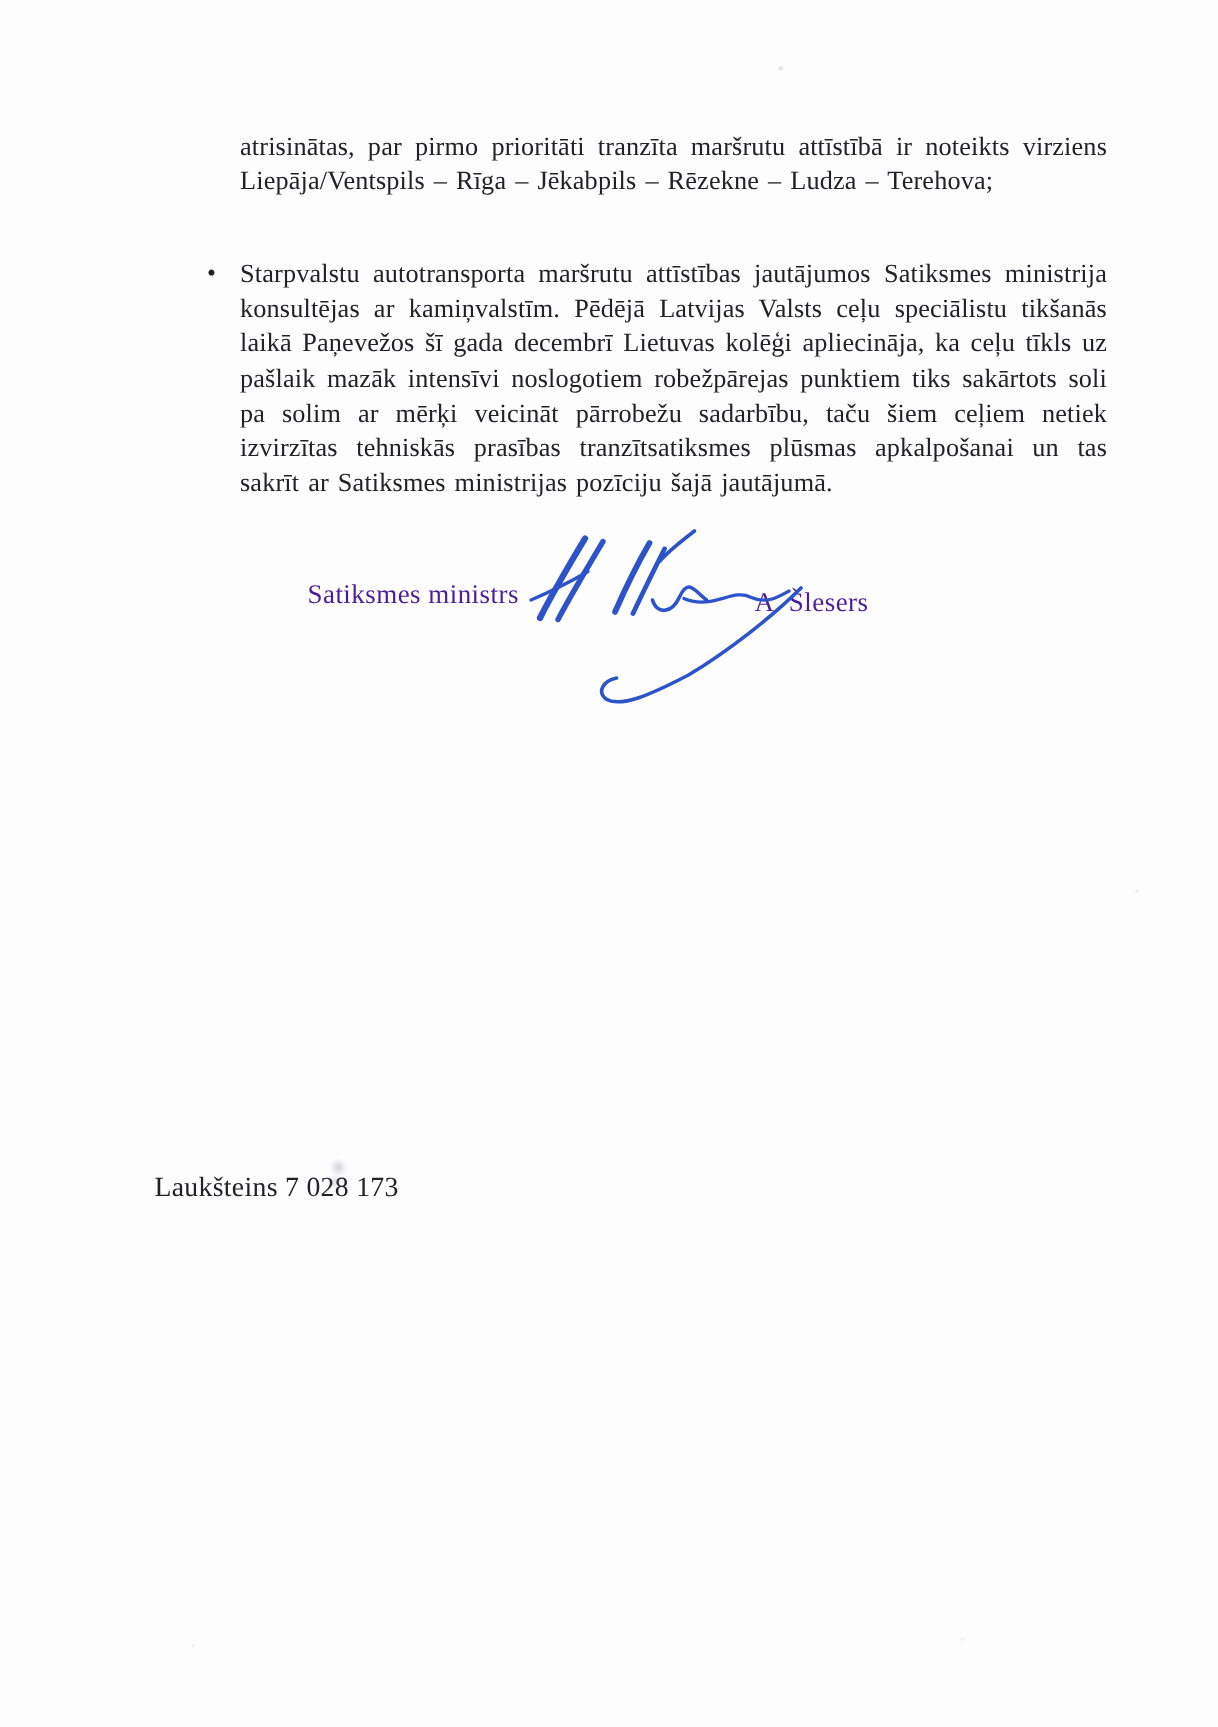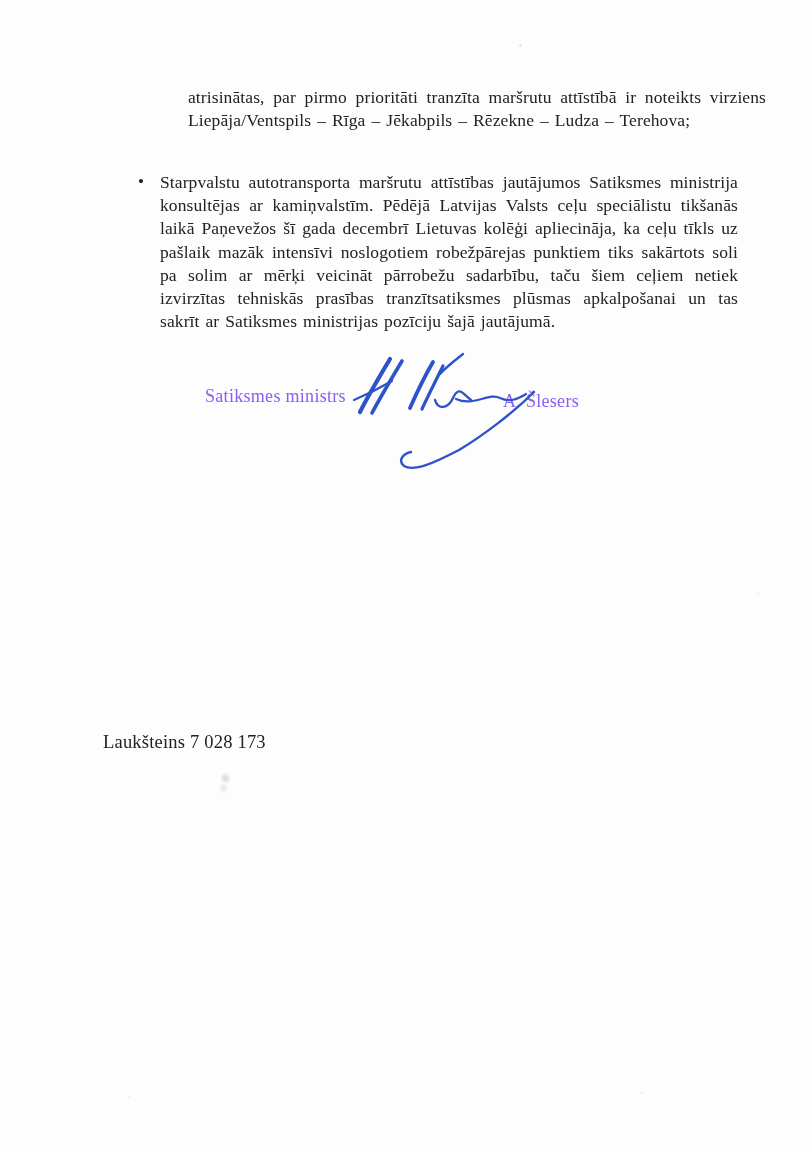--- a/index.html
+++ b/index.html
@@ -19,21 +19,21 @@
     position: absolute;
     left: 160px;
     width: 578px;
     font-size: 17.5px;
     line-height: 23.2px;
     text-align: justify;
     letter-spacing: 0.1px;
     word-spacing: 1.5px;
     color: #222226;
   }
-  .para-continuation { top: 86px; margin-left: 28px; }
+  .para-continuation { top: 86px; }
 
   .bullet-wrap { position: absolute; top: 171px; left: 138px; width: 600px; }
   .bullet-marker {
     position: absolute;
     left: 0; top: 1px;
     font-size: 17px;
     color: #222226;
   }
   .bullet-wrap .para {
     position: relative;
@@ -42,37 +42,37 @@
     font-family: Liberation Serif, serif;
   }
 
   .signature-row {
     position: absolute;
     top: 386px;
     left: 0;
     width: 812px;
     height: 30px;
     font-size: 18px;
-    color: #8b5cf6;
+    color: #4c1d95;
   }
   .sig-title { position: absolute; left: 205px; top: 0; letter-spacing: 0.3px; }
   .sig-name  { position: absolute; left: 503px; top: 5px; letter-spacing: 0.3px; }
 
   .signature-ink {
     position: absolute;
     left: 338px;
     top: 350px;
     width: 280px;
     height: 135px;
     pointer-events: none;
   }
 
   .footer-contact {
     position: absolute;
-    top: 732px;
+    top: 782px;
     left: 103px;
     font-size: 18.5px;
     letter-spacing: 0.2px;
     color: #222226;
   }
 
   .smudge {
     position: absolute;
     top: 772px;
     left: 216px;

